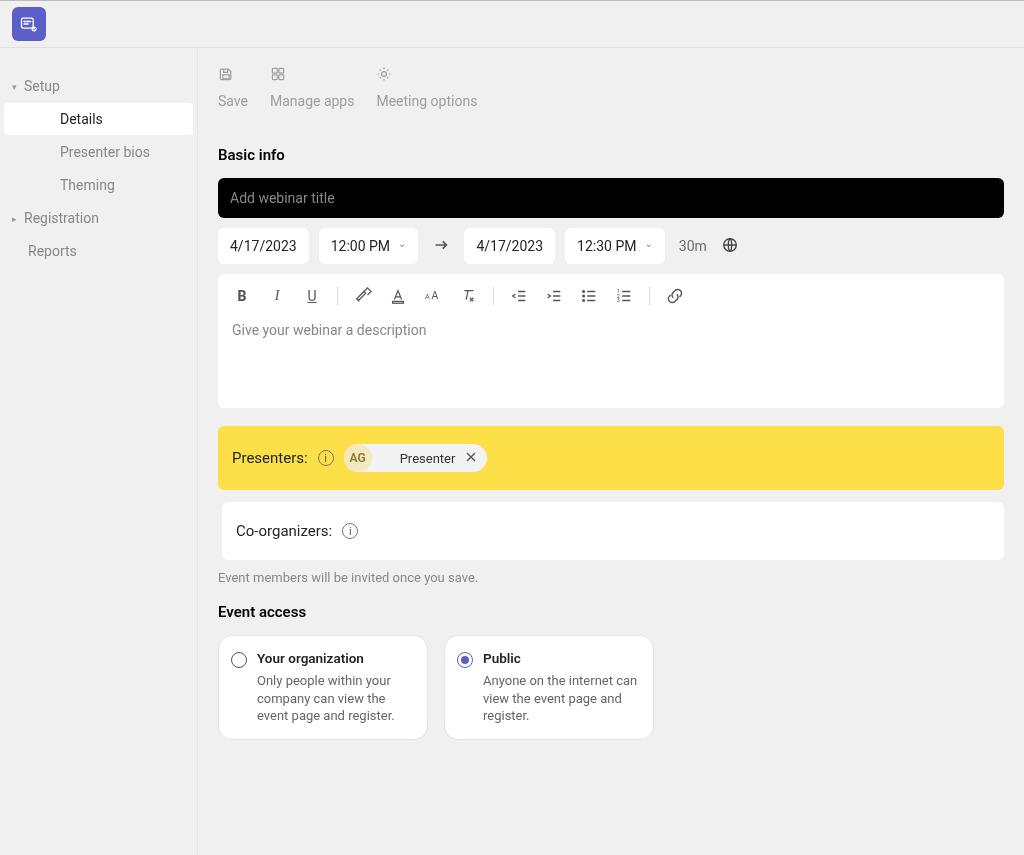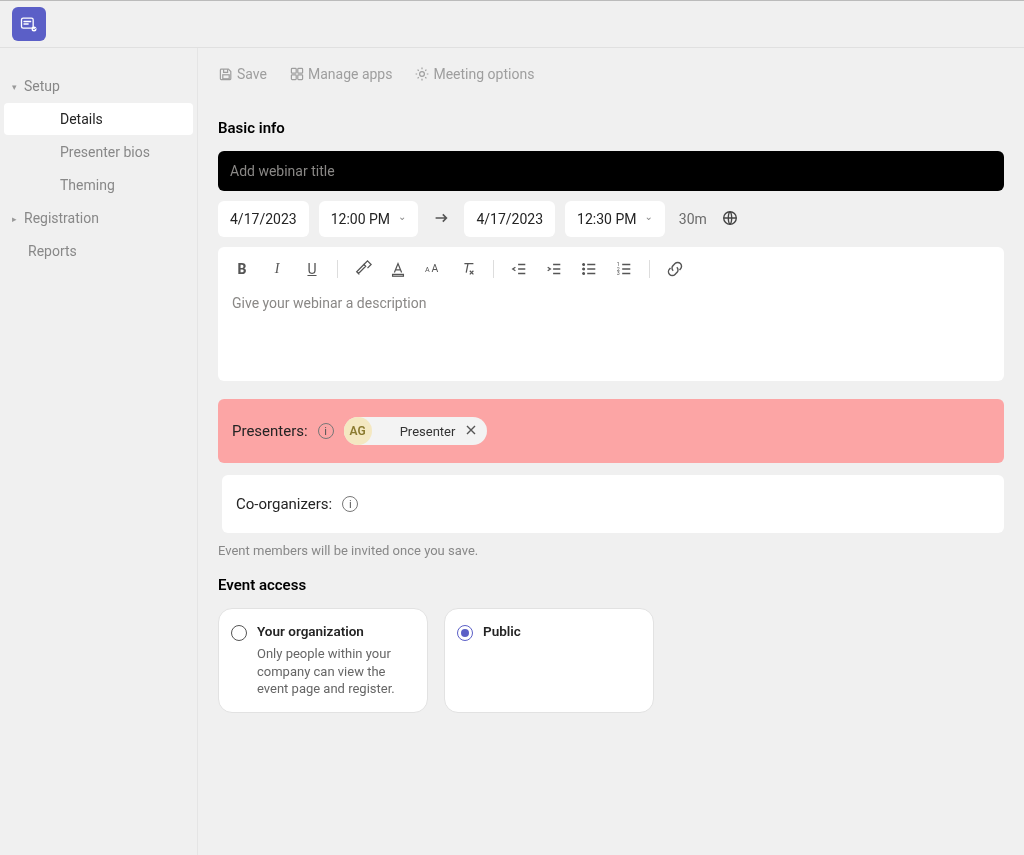--- a/index.html
+++ b/index.html
@@ -83,24 +83,25 @@
   .toolbar {
     display: flex;
     align-items: center;
     gap: 22px;
     padding: 18px 20px 14px 20px;
     color: #9e9e9e;
     border-bottom: 1px solid #f0f0f0;
   }
   .toolbar-btn {
     display: inline-flex;
-    align-items: flex-end;
-    gap: 3px;
+    align-items: flex-start;
+    gap: 11px;
     cursor: pointer;
     font-size: 14px;
+    flex-direction: column;
   }
   .toolbar-btn svg { width: 16px; height: 16px; }
 
   
   .section-heading {
     font-weight: 600;
     font-size: 15px;
     color: #000000;
     margin: 22px 20px 14px 20px;
   }
@@ -164,21 +165,21 @@
     width: 20px;
     height: 20px;
   }
   .editor-body {
     padding: 4px 14px 70px 14px;
     color: #8a8886;
   }
 
   
   .presenters-card {
-    background: #fca5a5;
+    background: #fde047;
     border-radius: 6px;
     margin: 0 20px 12px 20px;
     padding: 18px 14px;
     display: flex;
     align-items: center;
     gap: 10px;
   }
   .field-label {
     font-size: 15px;
     color: #242424;
@@ -467,18 +468,19 @@
         <div class="radio"></div>
         <div>
           <div class="access-title">Your organization</div>
           <div class="access-desc">Only people within your company can view the event page and register.</div>
         </div>
       </div>
       <div class="access-card">
         <div class="radio selected"></div>
         <div>
           <div class="access-title">Public</div>
+          <div class="access-desc">Anyone on the internet can view the event page and register.</div>
         </div>
       </div>
     </div>
 
   </div>
 </div>
 
 </body></html>

